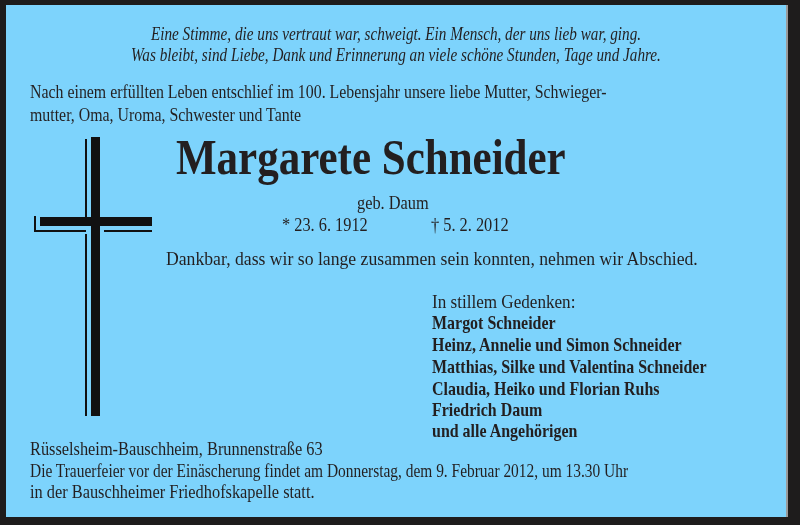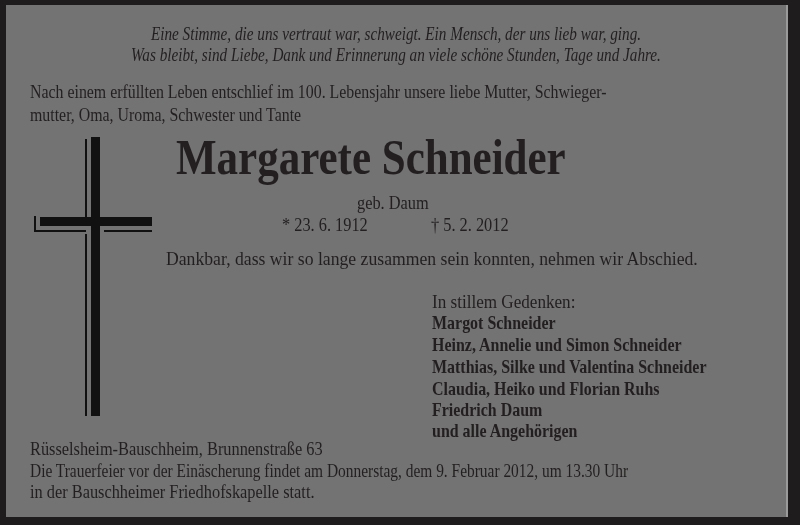--- a/index.html
+++ b/index.html
@@ -6,21 +6,21 @@
   body {
     width: 800px; height: 525px; overflow: hidden;
     background: #1e1c1c;
     font-family: "Liberation Serif", "DejaVu Serif", serif;
     color: #231f20;
     position: relative;
   }
   .page {
     position: absolute;
     left: 6px; top: 5px; width: 780px; height: 512px;
-    background: #737373;
+    background: #7dd3fc;
     border-right: 2px solid #9a9a9a;
   }
   .line {
     position: absolute;
     white-space: nowrap;
     transform-origin: 0 0;
     line-height: 1;
   }
   .center { transform-origin: 50% 0; text-align: center; }
   .motto {

